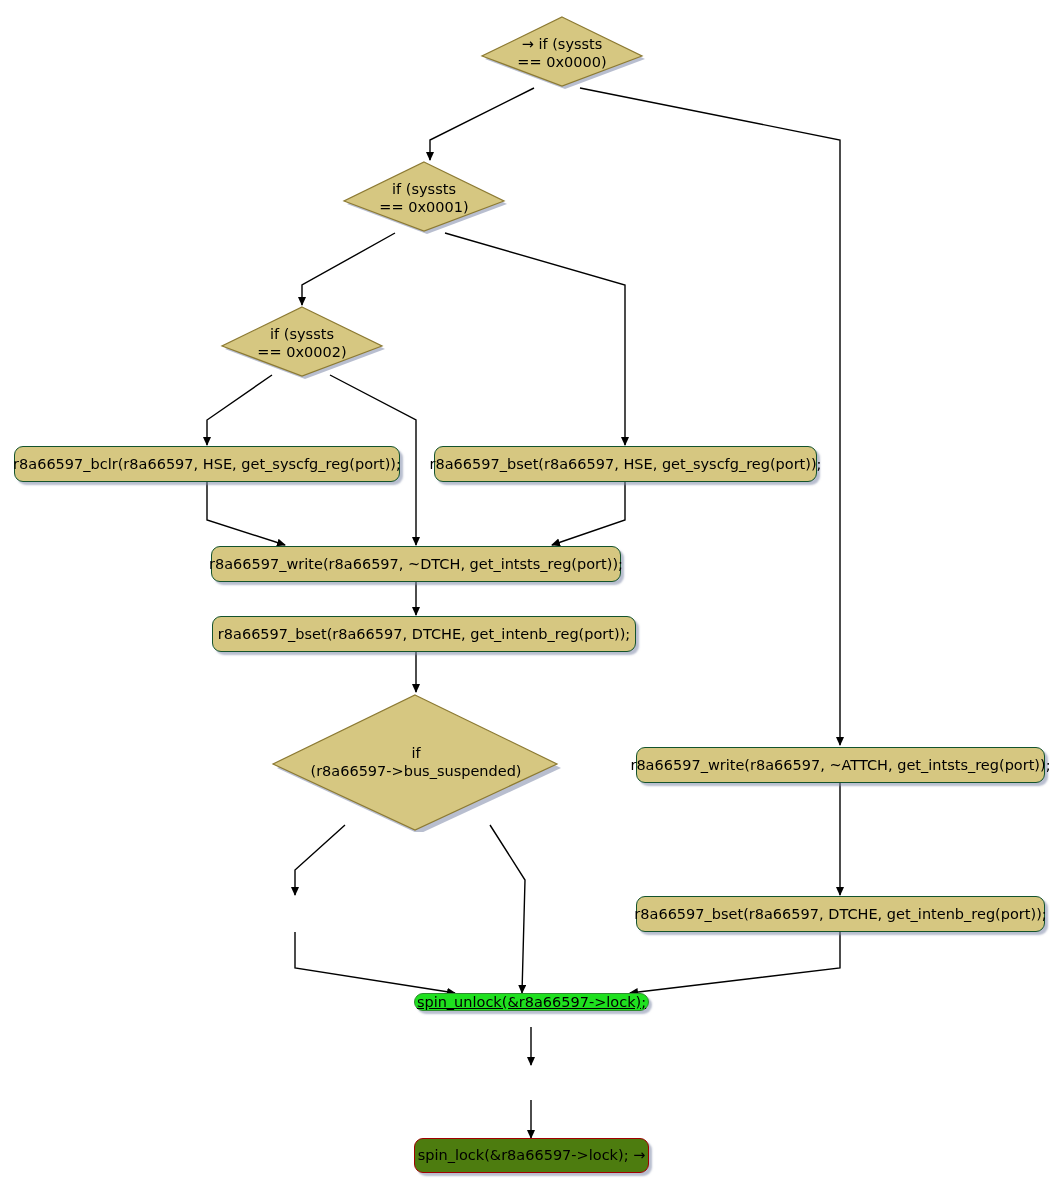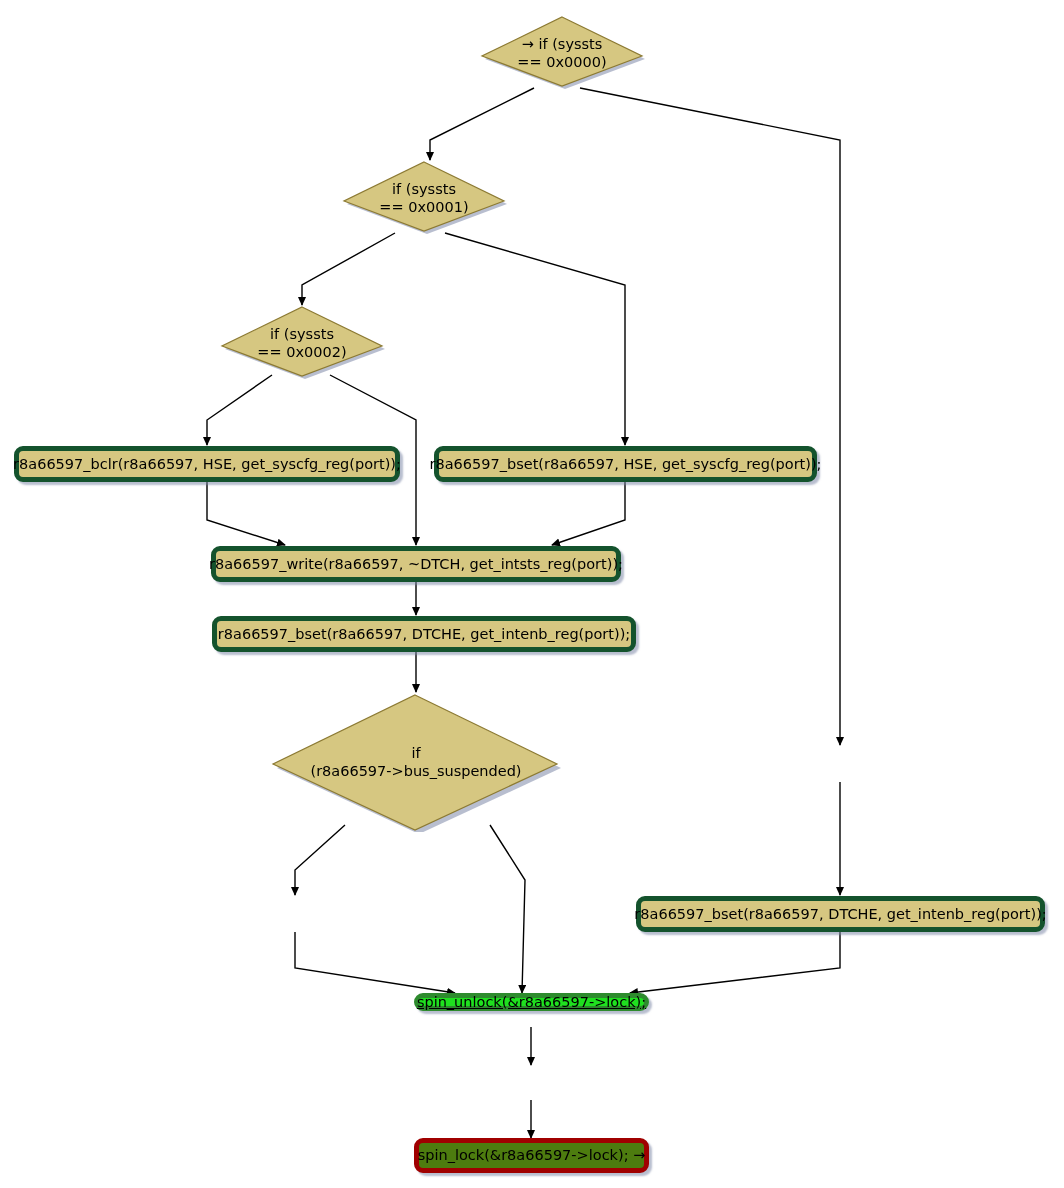--- a/index.html
+++ b/index.html
@@ -27,21 +27,21 @@
   }
   .node {
     position: absolute;
     box-sizing: border-box;
   }
   
   .box {
     display: flex;
     align-items: center;
     justify-content: center;
-    border: 5px solid #14532d;
+    border: 1px solid #14532d;
     border-radius: 9px;
     background: #d6c781;
     color: #000000;
     font-size: 14.5px;
     line-height: 1;
     white-space: nowrap;
     box-shadow: 3px 3px 2px rgba(126,136,168,0.55);
     padding: 0 10px;
   }
   .box.green {
@@ -165,20 +165,21 @@
   <div class="node box" style="left:212px; top:616px; width:424px; height:36px;">r8a66597_bset(r8a66597, DTCHE, get_intenb_reg(port));</div>
 
   <div class="node diamond" style="left:270px; top:692px; width:292px; height:140px;">
     <svg class="dshape" viewBox="0 0 292 140" preserveAspectRatio="none">
       <polygon points="149,7 291,76 149,142 7,76" fill="#7e88a8" opacity="0.55"></polygon>
       <polygon points="145,3 287,72 145,138 3,72" fill="#d6c781" stroke="#8c7a33" stroke-width="1.2"></polygon>
     </svg>
     <div class="dlabel"><div>if</div><div>(r8a66597-&gt;bus_suspended)</div></div>
   </div>
 
+  <div class="node box" style="left:636px; top:747px; width:409px; height:36px;">r8a66597_write(r8a66597, ~ATTCH, get_intsts_reg(port));</div>
 
 
   <div class="node box" style="left:636px; top:896px; width:409px; height:36px;">r8a66597_bset(r8a66597, DTCHE, get_intenb_reg(port));</div>
 
   <div class="node box green" style="left:414px; top:993px; width:235px; height:18px;text-decoration:underline;">spin_unlock(&amp;r8a66597-&gt;lock);</div>
 
 
   <div class="node box red" style="left:414px; top:1138px; width:235px; height:35px;">spin_lock(&amp;r8a66597-&gt;lock); →</div>
 
 </div>

